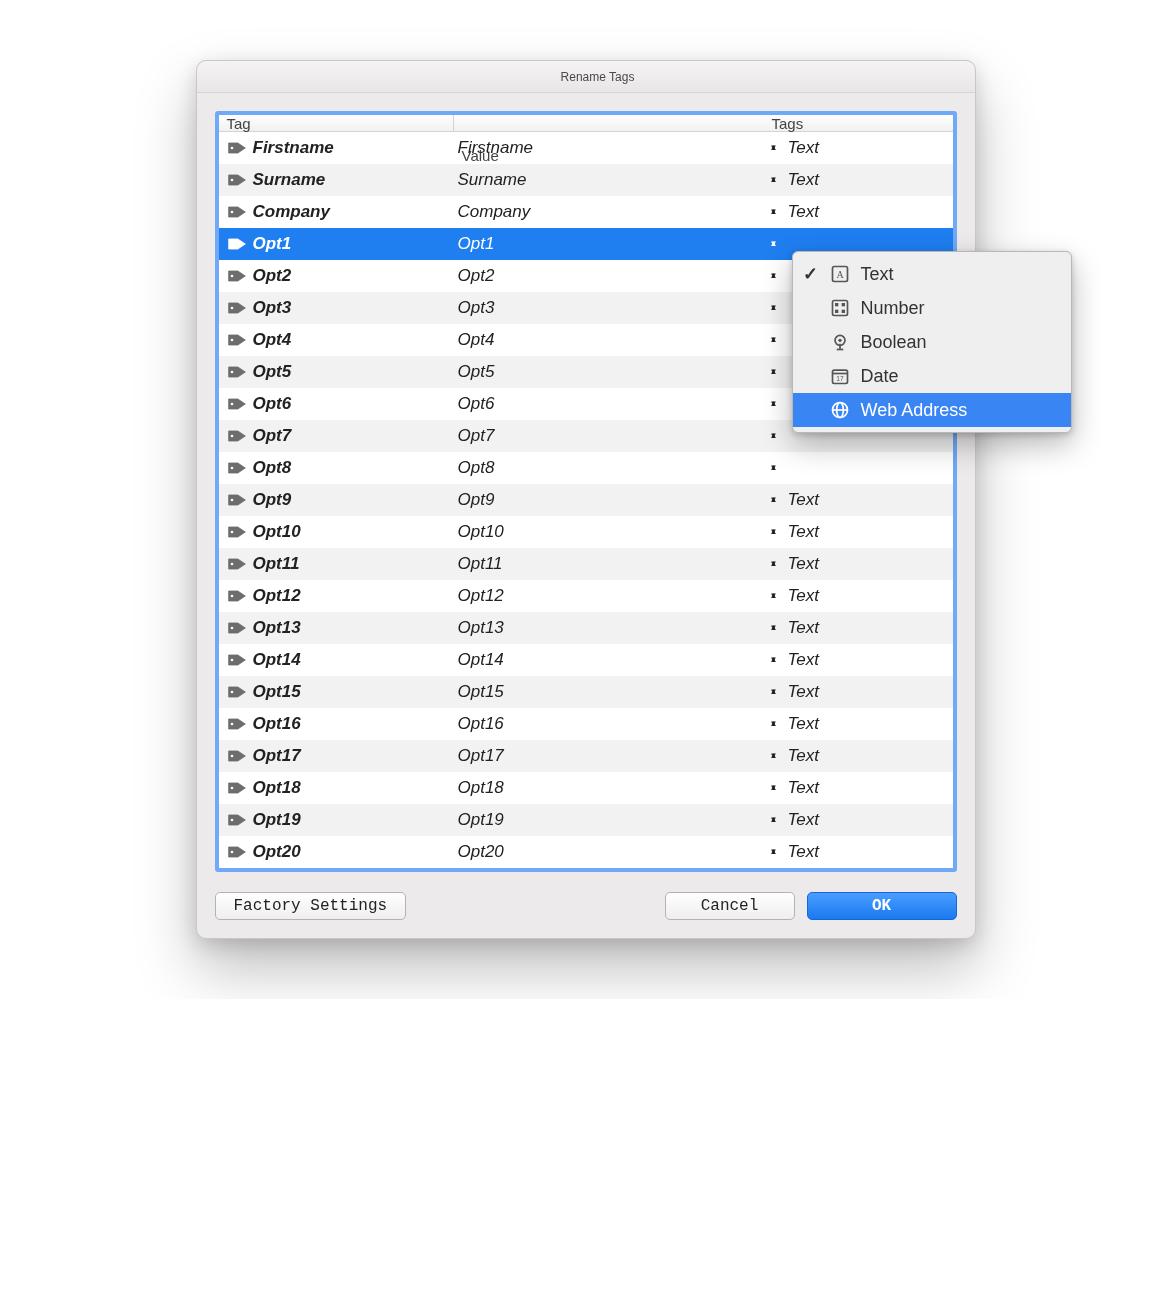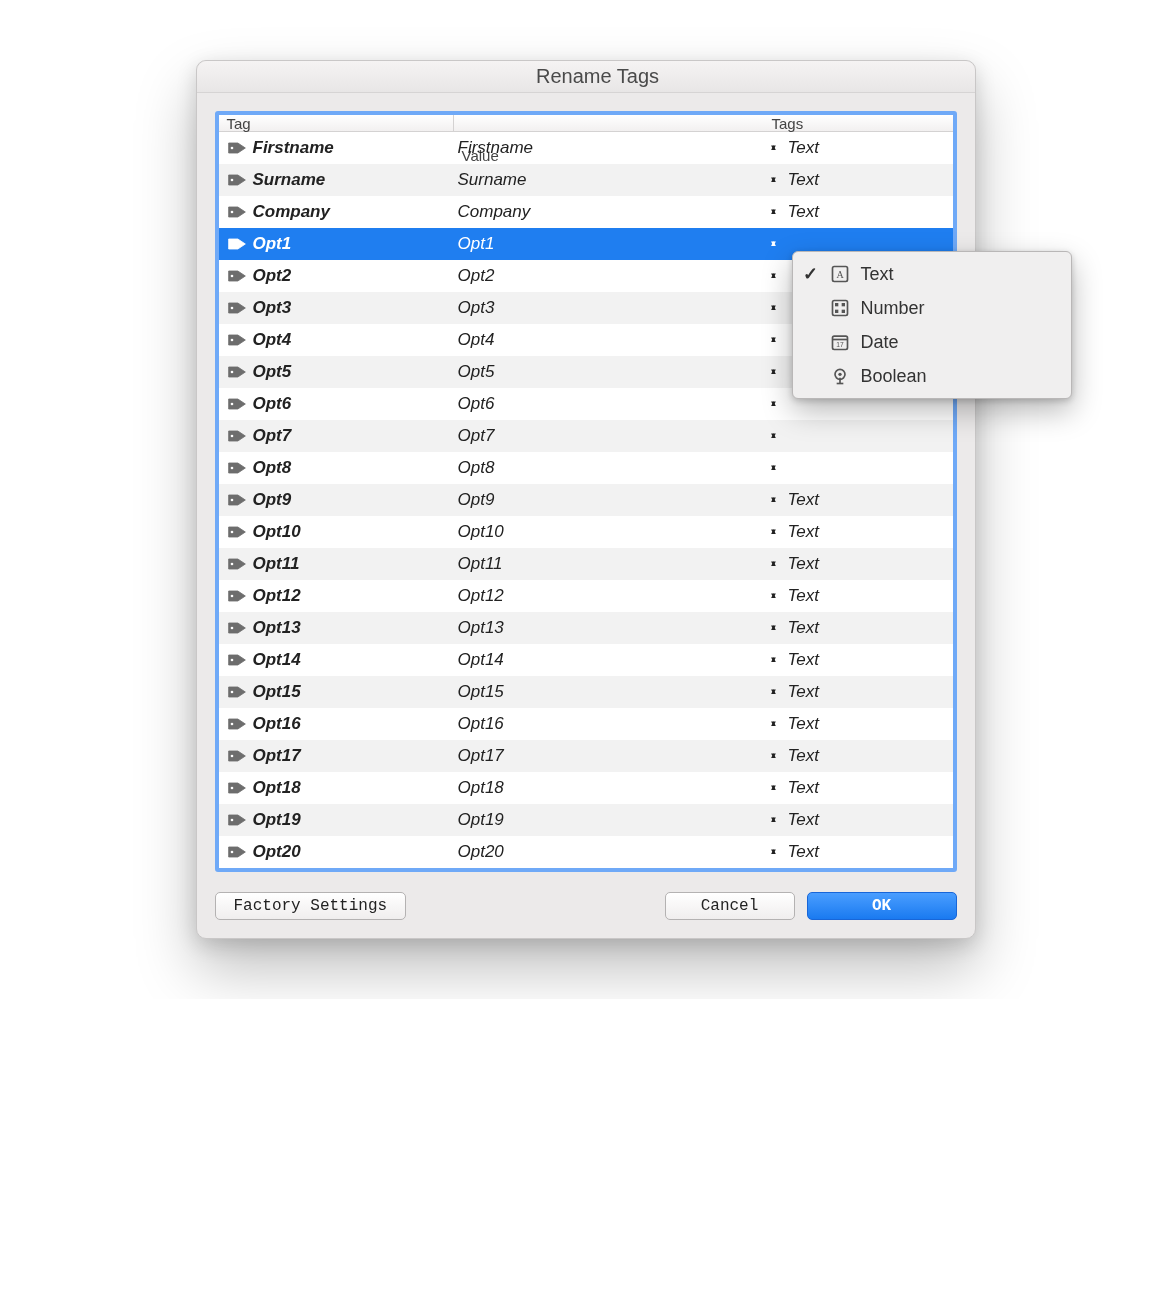--- a/index.html
+++ b/index.html
@@ -18,21 +18,21 @@
     border: 1px solid #c9c7c7;
     border-radius: 10px;
     box-shadow: 0 30px 60px rgba(0,0,0,0.25), 0 6px 20px rgba(0,0,0,0.15);
     position: relative;
   }
   .titlebar {
     height: 32px;
     display: flex;
     align-items: center;
     justify-content: center;
-    font-size: 20px;
+    font-size: 12px;
     color: #4a4a4a;
     border-bottom: 1px solid #d6d4d4;
     background: linear-gradient(#f5f3f3,#e8e6e6);
     border-radius: 10px 10px 0 0;
     padding-left: 24px;
   }
   .content {
     padding: 18px;
   }
   .tablewrap {
@@ -683,33 +683,44 @@
             <rect x="6" y="14" width="4" height="4" fill="#555"></rect>
             <rect x="14" y="14" width="4" height="4" fill="#555"></rect>
           </svg>
         </span>
     <span>Number</span>
       </div>
       <div class="mitem">
     <span class="check"></span>
     <span class="micon">
           <svg viewBox="0 0 24 24">
-            <rect x="3" y="5" width="18" height="16" rx="2" fill="none" stroke="#555" stroke-width="2"></rect>
-            <line x1="3" y1="9" x2="21" y2="9" stroke="#555" stroke-width="2"></line>
-            <text x="12" y="18" text-anchor="middle" font-size="8" fill="#555">17</text>
-          </svg>
-        </span>
-    <span>Date</span>
-      </div>
-      <div class="mitem">
-    <span class="check"></span>
-    <span class="micon">
-          <svg viewBox="0 0 24 24">
             <circle cx="12" cy="10" r="6" fill="none" stroke="#555" stroke-width="2"></circle>
             <line x1="12" y1="14" x2="12" y2="21" stroke="#555" stroke-width="2"></line>
             <line x1="8" y1="21" x2="16" y2="21" stroke="#555" stroke-width="2"></line>
             <circle cx="12" cy="10" r="2" fill="#555"></circle>
           </svg>
         </span>
     <span>Boolean</span>
       </div>
+      <div class="mitem">
+    <span class="check"></span>
+    <span class="micon">
+          <svg viewBox="0 0 24 24">
+            <rect x="3" y="5" width="18" height="16" rx="2" fill="none" stroke="#555" stroke-width="2"></rect>
+            <line x1="3" y1="9" x2="21" y2="9" stroke="#555" stroke-width="2"></line>
+            <text x="12" y="18" text-anchor="middle" font-size="8" fill="#555">17</text>
+          </svg>
+        </span>
+    <span>Date</span>
+      </div>
+      <div class="mitem sel">
+    <span class="check"></span>
+    <span class="micon">
+          <svg viewBox="0 0 24 24">
+            <circle cx="12" cy="12" r="9" fill="none" stroke="#fff" stroke-width="2"></circle>
+            <ellipse cx="12" cy="12" rx="4" ry="9" fill="none" stroke="#fff" stroke-width="2"></ellipse>
+            <line x1="3" y1="12" x2="21" y2="12" stroke="#fff" stroke-width="2"></line>
+          </svg>
+        </span>
+    <span>Web Address</span>
+      </div>
     </div>
 </div>
 
 </body></html>

